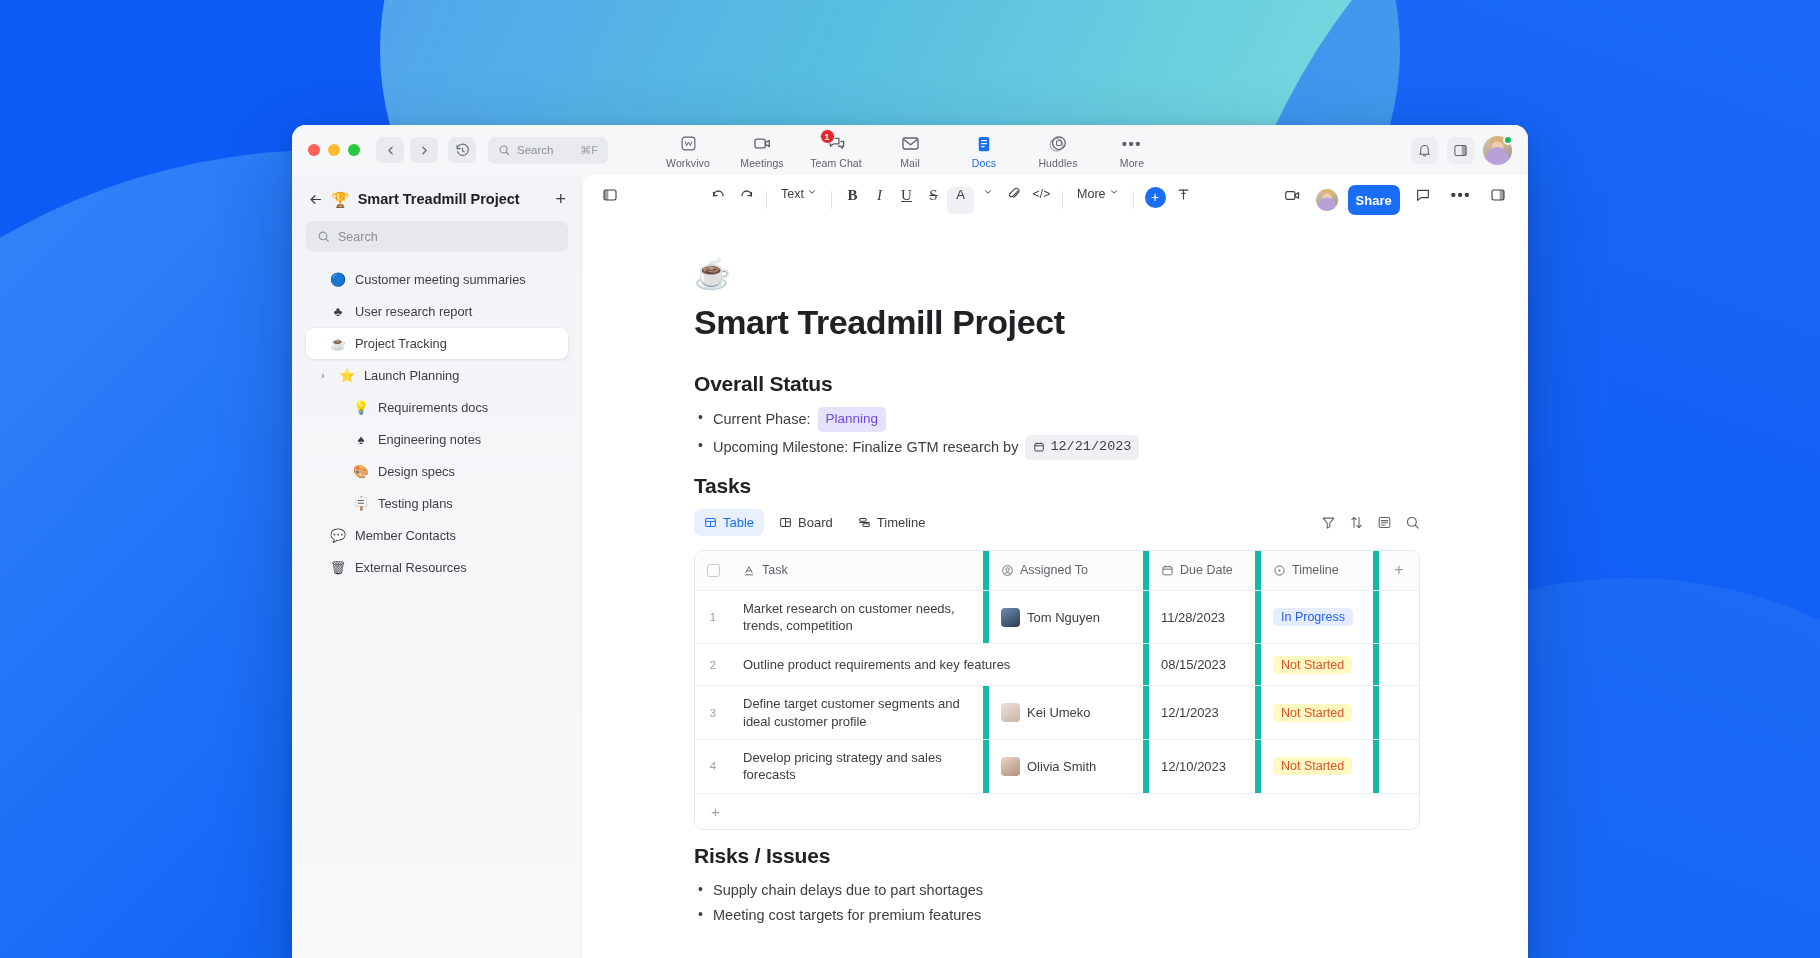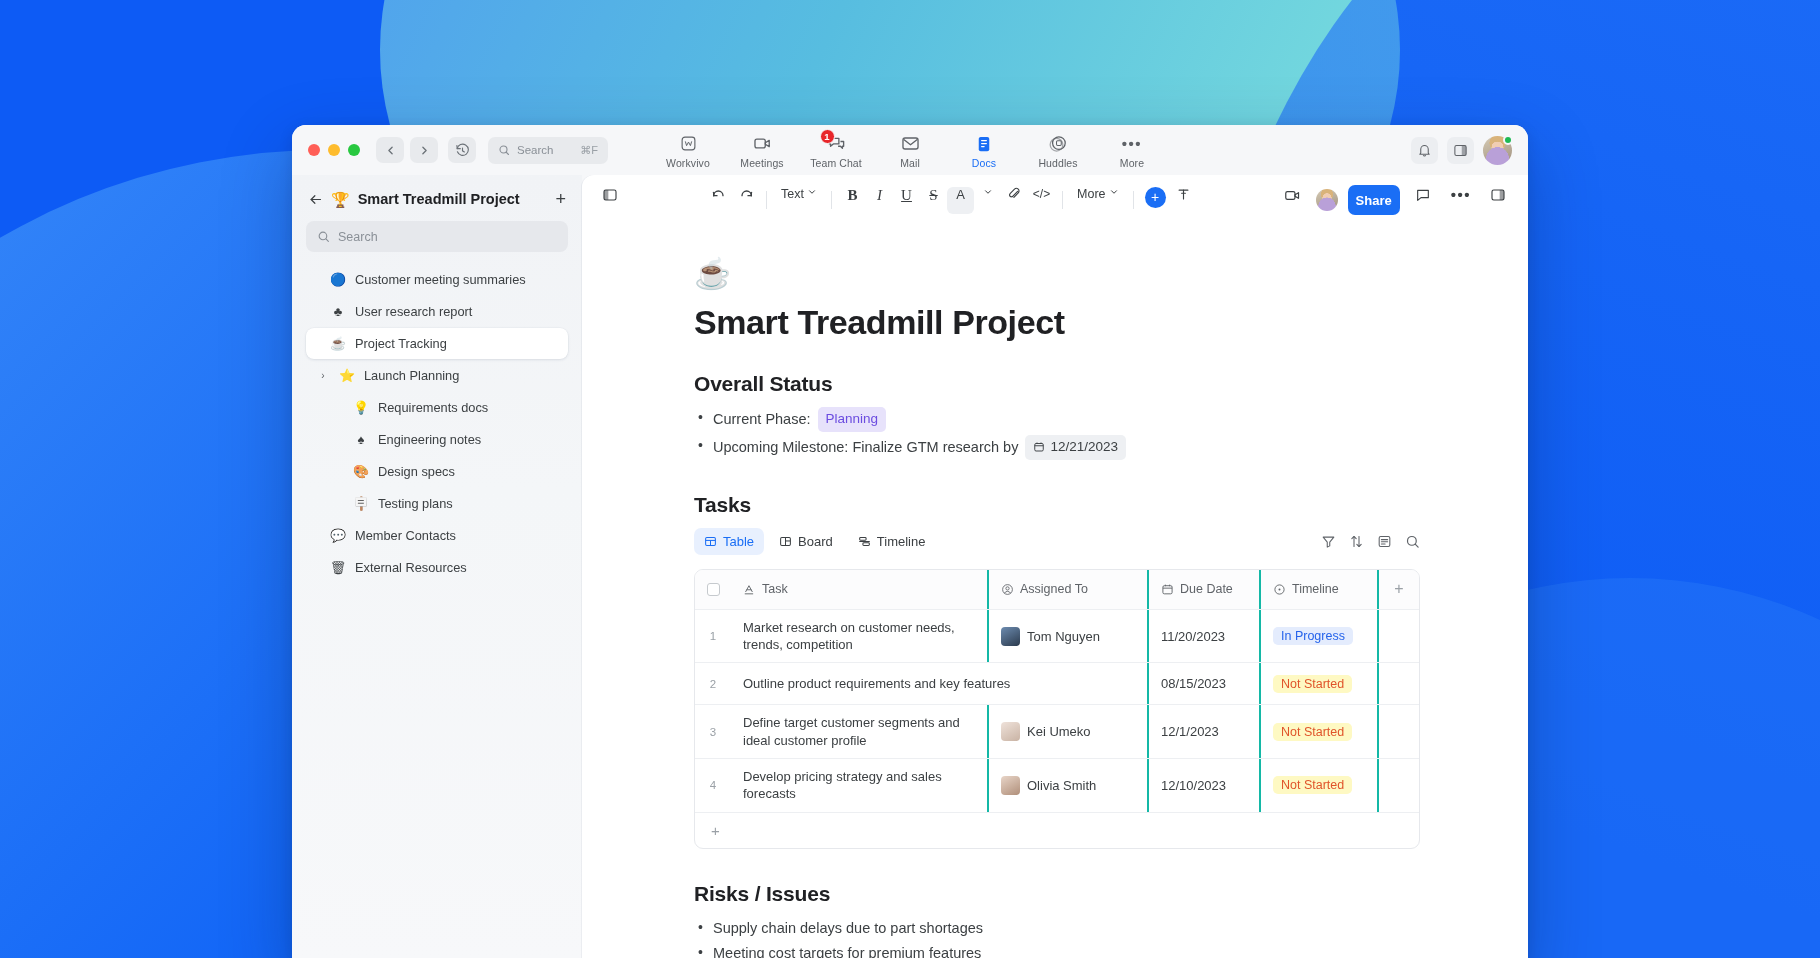--- a/index.html
+++ b/index.html
@@ -234,24 +234,24 @@
   .bullets li::before {
     content: "•"; position: absolute; left: 4px; top: 0px; color: #3c4043; font-size: 14px;
   }
   .chip {
     display: inline-block; padding: 2px 8px; border-radius: 5px;
     font-size: 13.5px; margin-left: 7px;
   }
   .chip.purple { background: #e7e2fb; color: #6b4ce0; }
   .chip.date {
     background: #eef0f3; color: #3c4043; display: inline-flex;
-    align-items: center; gap: 5px; margin-left: 7px;
-  }
-
-  .section-gap { margin-top: 33px; }
+    align-items: center; gap: 5px; margin-left: 7px; font-family: Liberation Mono, monospace;
+  }
+
+  .section-gap { margin-top: 14px; }
 
   
   .viewbar { display: flex; align-items: center; margin-bottom: 14px; }
   .vtabs { display: flex; gap: 5px; }
   .vtab {
     display: flex; align-items: center; gap: 6px;
     height: 27px; padding: 0 10px; border-radius: 7px;
     font-size: 13px; color: #3c4043; cursor: pointer;
   }
   .vtab.active { background: #e8f0fe; color: #1a6ef5; font-weight: 500; }
@@ -262,21 +262,21 @@
   .tbl {
     border: 1px solid #e6e8ec; border-radius: 9px; overflow: hidden;
     background: #fff;
   }
   .tr { display: flex; border-bottom: 1px solid #edeff2; }
   .tr:last-child { border-bottom: none; }
   .thead { background: #fcfcfd; }
   .th, .td {
     padding: 10px 12px; font-size: 13px; color: #3c4043;
     display: flex; align-items: center; gap: 6px;
-    border-right: 2px solid #14b8a6;
+    border-right: 6px solid #14b8a6;
   }
   .th { color: #5f6368; font-size: 12.5px; height: 39px; }
   .th:last-child, .td:last-child { border-right: none; }
   .c-check { width: 36px; flex: 0 0 36px; justify-content: center; padding: 0; border-right: none; }
   .c-task  { flex: 1 1 auto; min-width: 0; }
   .c-assn  { width: 160px; flex: 0 0 160px; }
   .c-due   { width: 112px; flex: 0 0 112px; }
   .c-time  { width: 118px; flex: 0 0 118px; }
   .c-add   { width: 40px; flex: 0 0 40px; justify-content: center; }
   .chkbox {
@@ -785,21 +785,21 @@
                 <div class="td c-task">
                     <span class="task-text">Market research on customer needs, trends, competition</span>
                   </div>
                 <div class="td c-assn">
                   <span class="person">
                     <span class="pav a"></span>
                     <span>Tom Nguyen</span>
                   </span>
                 </div>
                 <div class="td c-due">
-                    <span>11/20/2023</span>
+                    <span>11/28/2023</span>
                   </div>
                 <div class="td c-time">
                     <span class="status inprogress">In Progress</span>
                   </div>
                 <div class="td c-add"></div>
               </div>
 
               <div class="tr body-row">
                 <div class="td c-check">
                     <span class="rownum">2</span>

